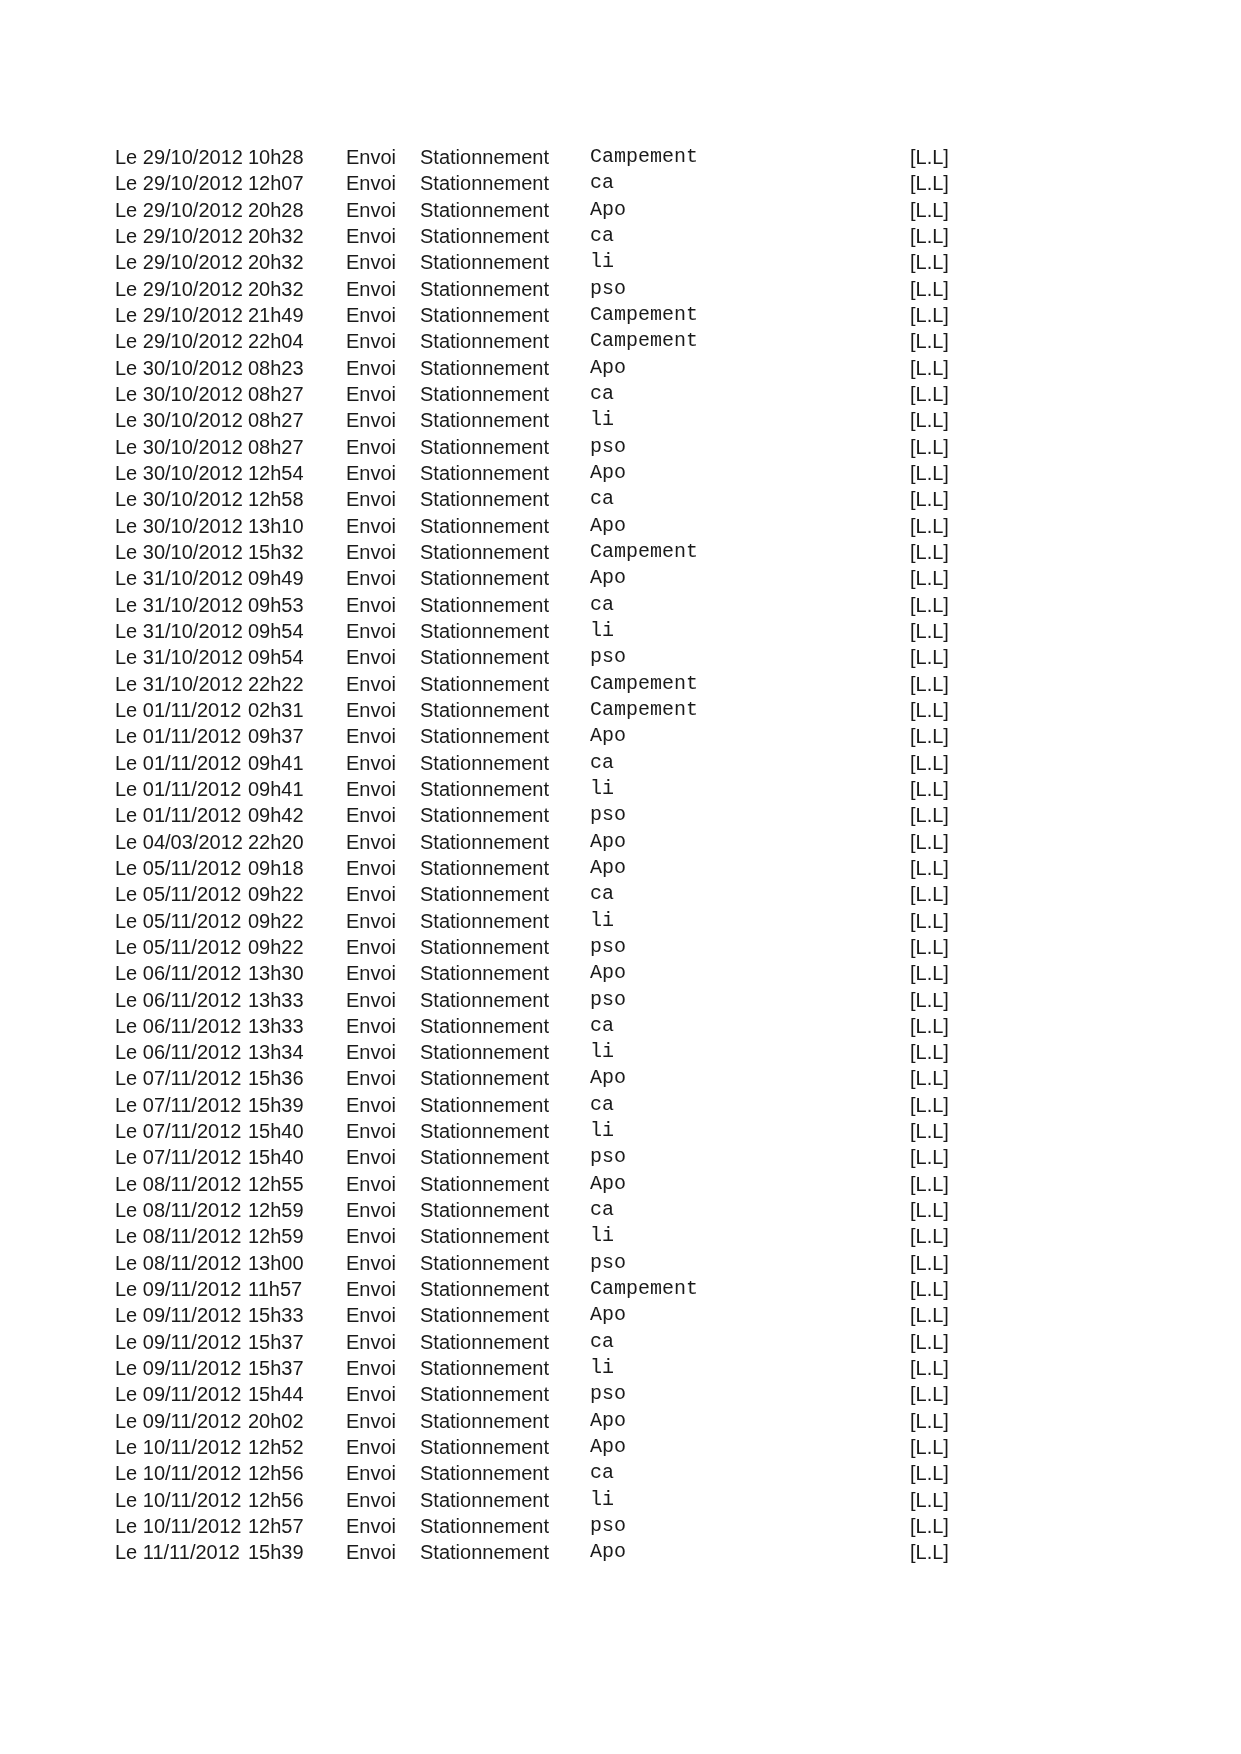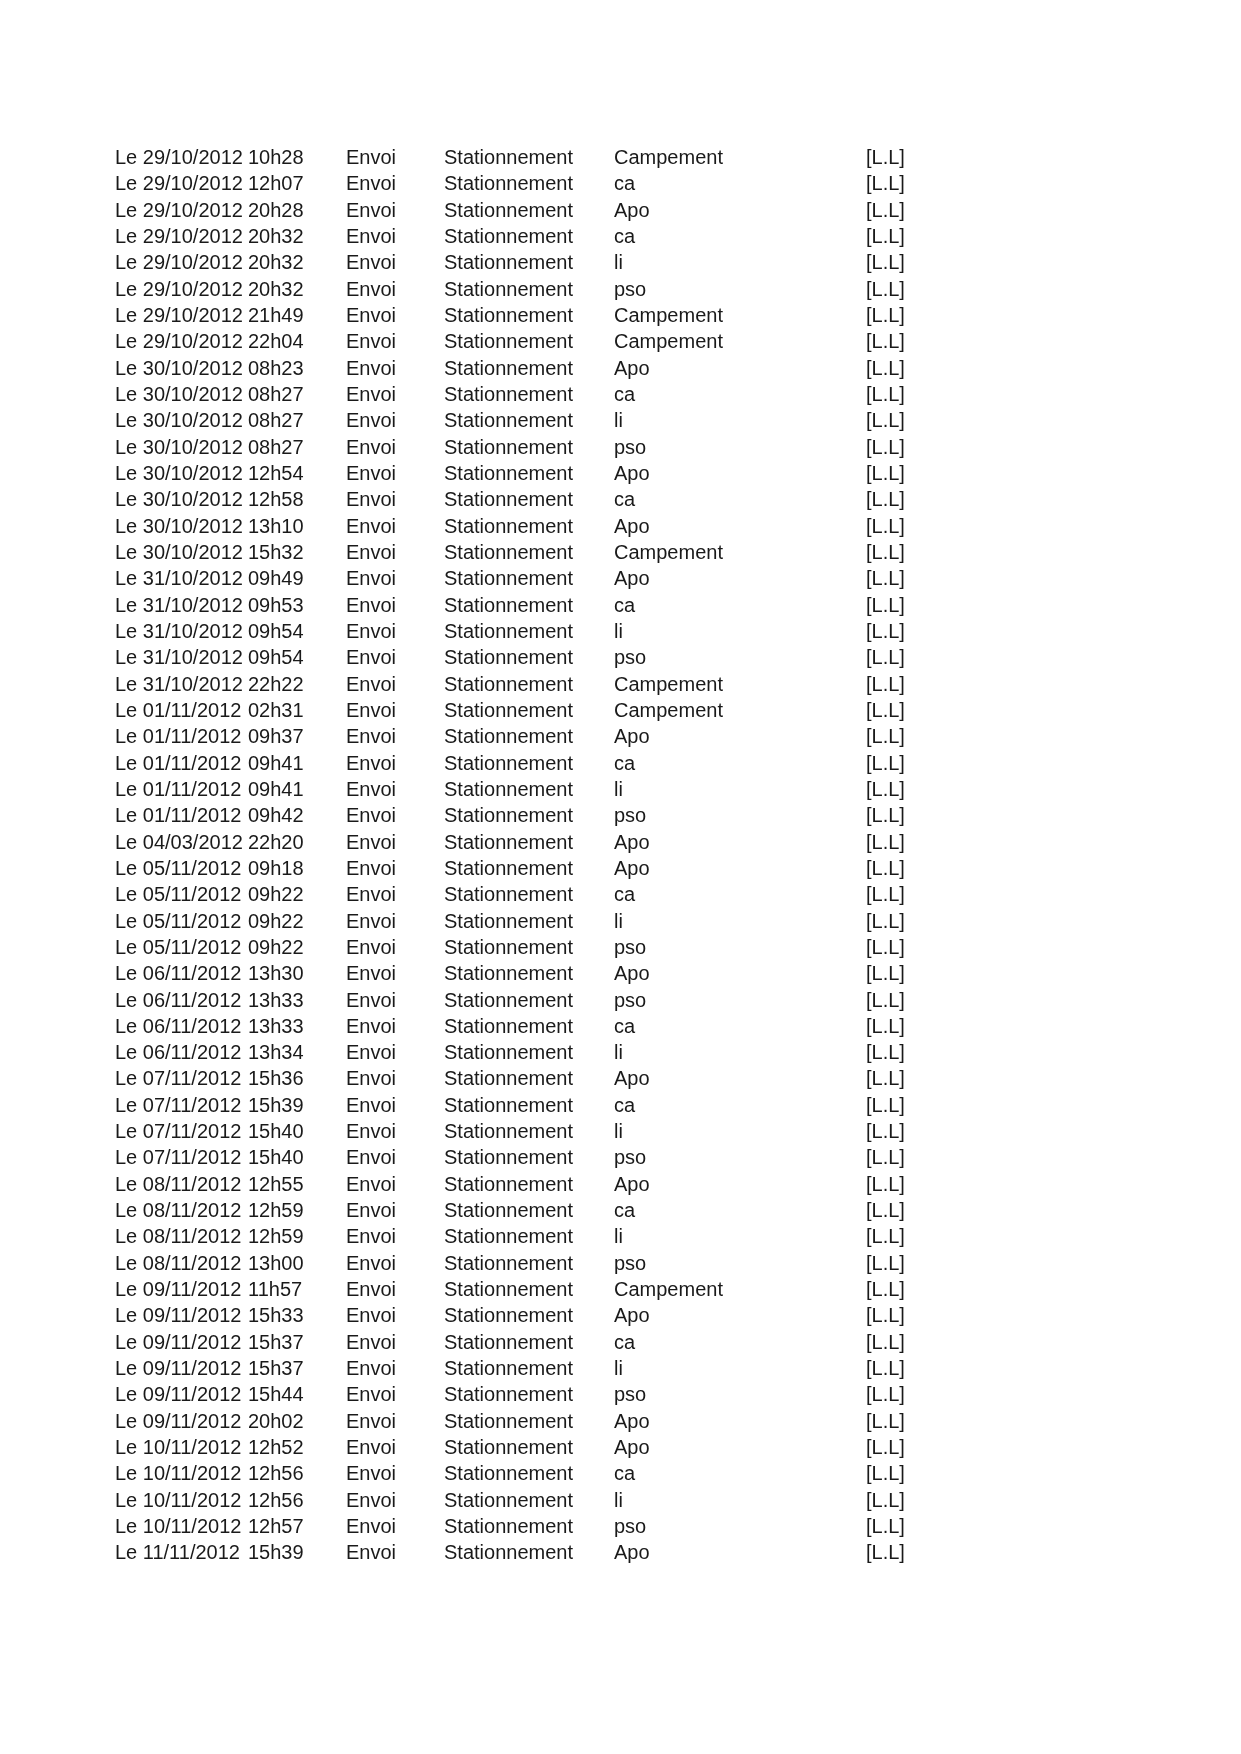--- a/index.html
+++ b/index.html
@@ -4,23 +4,23 @@
 <style>
   html, body { margin: 0; padding: 0; background: #ffffff; }
   body { width: 1241px; height: 1754px; position: relative; overflow: hidden;
          font-family: "Liberation Sans", sans-serif; color: #1a1a1a; }
   .sheet { position: absolute; left: 0; top: 144px; width: 1150px; }
   .row { position: relative; height: 26.34px; font-size: 20px; line-height: 26.34px; white-space: nowrap; }
   .row span { position: absolute; top: 0; }
   .c-date { left: 115px; }
   .c-time { left: 248px; }
   .c-type { left: 346px; }
-  .c-cat  { left: 444px; }
-  .c-val  { left: 614px; }
-  .c-src  { left: 866px; }
+  .c-cat  { left: 420px; }
+  .c-val  { left: 590px; font-family: Liberation Mono, monospace; }
+  .c-src  { left: 910px; }
 </style>
 </head>
 <body>
 
 <div class="sheet" id="sheet">
     <div class="row">
     <span class="c-date">Le 29/10/2012</span>
     <span class="c-time">10h28</span>
     <span class="c-type">Envoi</span>
     <span class="c-cat">Stationnement</span>

